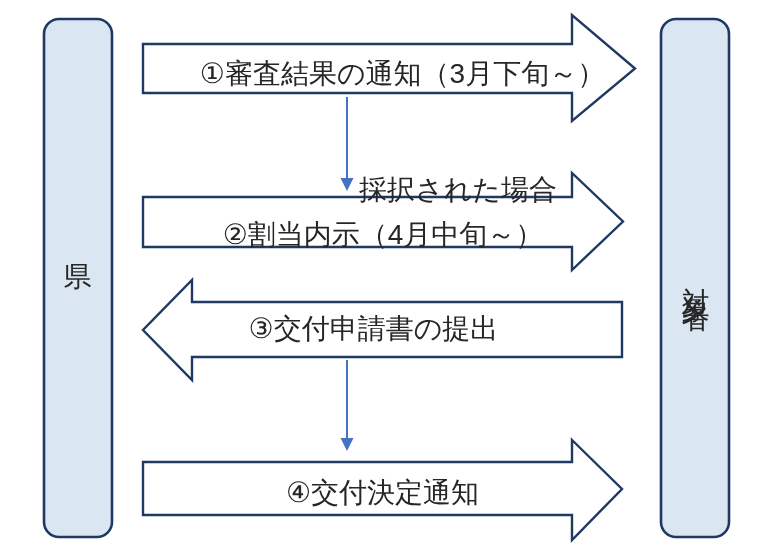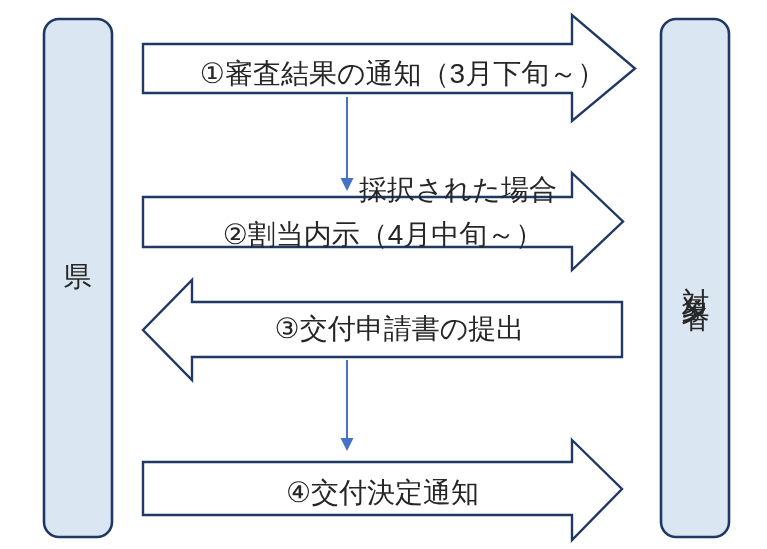--- a/index.html
+++ b/index.html
@@ -47,21 +47,21 @@
     display: flex;
     align-items: center;
     justify-content: center;
   }
   .actor-label-left   { left: 43px;  top: 18px; width: 69px; height: 519px; }
   .actor-label-right  { left: 660px; top: 18px; width: 69px; height: 519px;
                         writing-mode: vertical-rl; text-orientation: upright;
                         letter-spacing: 0.32em; }
   .step1-label { left: 143px; top: 44px;  width: 487px; height: 61px; margin-left: 16px; }
   .step2-label { left: 143px; top: 214px; width: 480px; height: 42px; }
-  .step3-label { left: 160px; top: 302px; width: 479px; height: 55px; }
+  .step3-label { left: 134px; top: 302px; width: 479px; height: 55px; }
   .step4-label { left: 143px; top: 462px; width: 479px; height: 62px; }
   .connector1-label { left: 359px; top: 124px; height: 36px; justify-content: flex-start; margin-top: 48px; }
   .connector2-label { left: 359px; top: 381px; height: 36px; justify-content: flex-start; }
 </style>
 </head>
 <body>
 
 <div class="stage">
 
   <svg width="767" height="549" viewBox="0 0 767 549">

